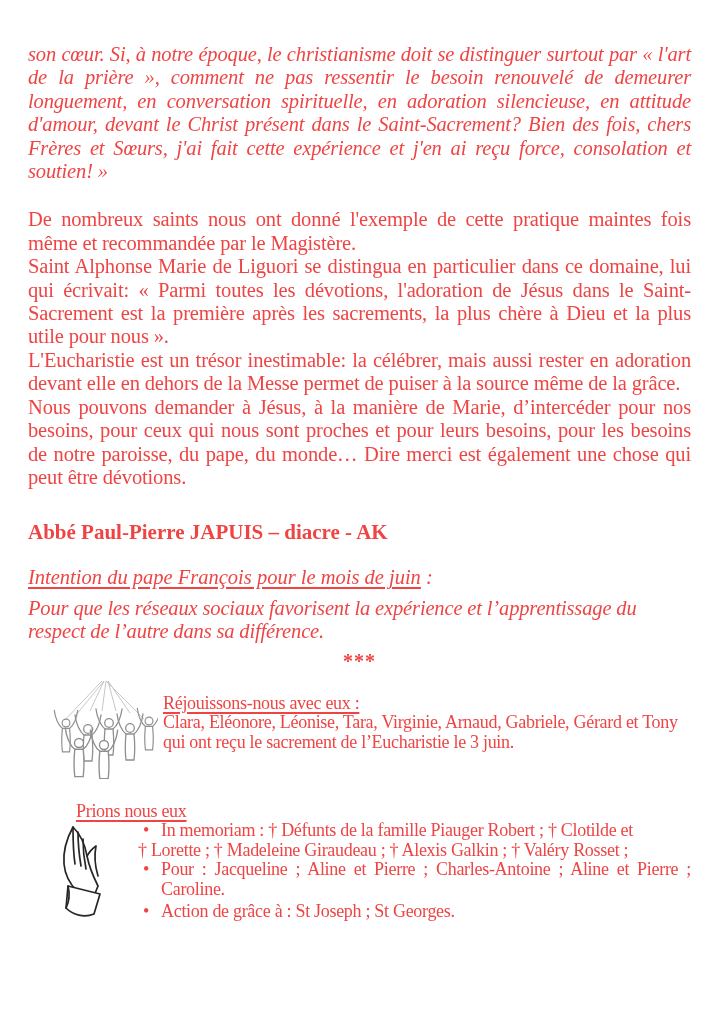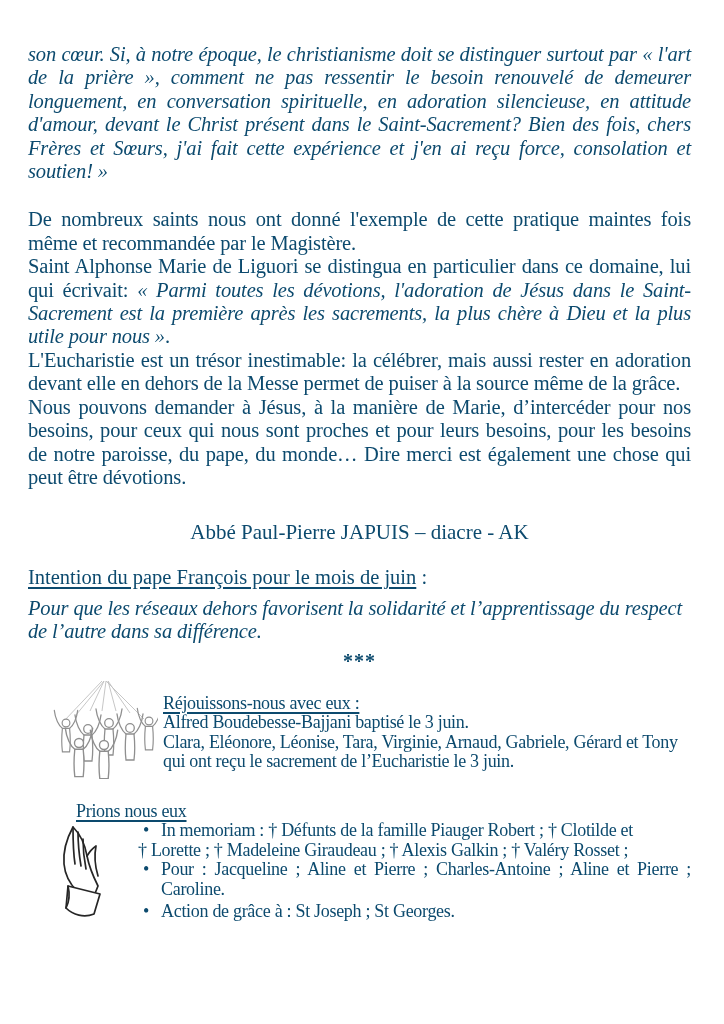--- a/index.html
+++ b/index.html
@@ -1,27 +1,27 @@
 <!DOCTYPE html>
 <html><head>
 <meta charset="utf-8">
 <style>
   html,body{margin:0;padding:0;background:#ffffff;}
   .page{
     position:relative;width:724px;height:1024px;background:#ffffff;
-    overflow:hidden;color:#0c4a6e;
+    overflow:hidden;color:#ef4444;
     font-family:"Liberation Serif","DejaVu Serif",serif;
   }
   .content{position:absolute;left:28px;top:0;width:663px;}
   .body-text{font-size:20.5px;line-height:23.4px;text-align:justify;letter-spacing:-0.15px;}
   p{margin:0;}
   .para1{margin-top:43px;margin-bottom:25px;font-style:italic;}
-  .quote-inline{font-style:italic;}
-  .sig{margin-top:31px;font-weight:400;text-align:center;font-size:21px;line-height:24px;letter-spacing:0;}
-  .int-h{margin-top:22px;font-size:20.5px;line-height:23.4px;text-align:left;}
+  .quote-inline{}
+  .sig{margin-top:31px;font-weight:700;text-align:left;font-size:21px;line-height:24px;letter-spacing:0;}
+  .int-h{margin-top:22px;font-style:italic;font-size:20.5px;line-height:23.4px;text-align:left;}
   .int-h .u{text-decoration:underline;text-underline-offset:3px;}
   .int-t{margin-top:7px;font-style:italic;text-align:left;}
   .sep{margin-top:6px;text-align:center;font-weight:700;font-size:20px;line-height:23px;letter-spacing:1px;}
   .bold-block{font-weight:400;font-size:18px;line-height:19.6px;letter-spacing:-0.3px;text-align:left;margin-left:48px;}
   .underlined-h{text-decoration:underline;text-decoration-thickness:2px;text-underline-offset:3px;}
   .rejoice{position:relative;margin-top:21px;padding-left:87px;min-height:84px;}
   .rejoice .art{position:absolute;left:-24px;top:-13px;}
   .pray{position:relative;margin-top:24px;}
   .pray .art{position:absolute;left:-20px;top:22px;}
   .pray-h{display:inline-block;}
@@ -44,21 +44,21 @@
     <div>
       <p class="body-text">De nombreux saints nous ont donné l'exemple de cette pratique maintes fois même et recommandée par le Magistère.</p>
       <p class="body-text"><span>Saint Alphonse Marie de Liguori se distingua en particulier dans ce domaine, lui qui écrivait: </span><span class="quote-inline">«&nbsp;Parmi toutes les dévotions, l'adoration de Jésus dans le Saint-Sacrement est la première après les sacrements, la plus chère à Dieu et la plus utile pour nous&nbsp;»</span><span>.</span></p>
       <p class="body-text">L'Eucharistie est un trésor inestimable: la célébrer, mais aussi rester en adoration devant elle en dehors de la Messe permet de puiser à la source même de la grâce.</p>
       <p class="body-text">Nous pouvons demander à Jésus, à la manière de Marie, d’intercéder pour nos besoins, pour ceux qui nous sont proches et pour leurs besoins, pour les besoins de notre paroisse, du pape, du monde… Dire merci est également une chose qui peut être dévotions.</p>
     </div>
 
     <p class="sig">Abbé Paul-Pierre JAPUIS – diacre - AK</p>
 
     <p class="int-h"><span class="u">Intention du pape François pour le mois de juin</span><span> :</span></p>
-    <p class="body-text int-t">Pour que les réseaux dehors favorisent la solidarité et l’apprentissage du respect de l’autre dans sa différence.</p>
+    <p class="body-text int-t">Pour que les réseaux sociaux favorisent la expérience et l’apprentissage du respect de l’autre dans sa différence.</p>
 
     <p class="sep">***</p>
 
     <div class="rejoice bold-block">
       <span class="art">
         <svg width="106" height="98" viewBox="0 0 106 98" xmlns="http://www.w3.org/2000/svg">
           <g stroke="#c0c0c0" stroke-width="0.9" fill="none">
             <path d="M50 0 L12 40"></path>
               <path d="M52 0 L24 34"></path>
               <path d="M52 0 L38 30"></path>
@@ -78,21 +78,20 @@
           <use href="#fig" transform="translate(14,42) scale(0.9)"></use>
           <use href="#fig" transform="translate(97,40) scale(0.9)"></use>
           <use href="#fig" transform="translate(36,48)"></use>
           <use href="#fig" transform="translate(78,47)"></use>
           <use href="#fig" transform="translate(57,42)"></use>
           <use href="#fig" transform="translate(27,62) scale(1.05)"></use>
           <use href="#fig" transform="translate(52,64) scale(1.05)"></use>
         </svg>
       </span>
       <div class="underlined-h">Réjouissons-nous avec eux :</div>
-      <p>Alfred Boudebesse-Bajjani baptisé le 3 juin.</p>
       <p>Clara, Eléonore, Léonise, Tara, Virginie, Arnaud, Gabriele, Gérard et Tony qui ont reçu le sacrement de l’Eucharistie le 3 juin.</p>
     </div>
 
     <div class="pray bold-block">
       <span class="art">
         <svg width="54" height="94" viewBox="0 0 54 94" xmlns="http://www.w3.org/2000/svg">
           <g stroke="#262626" stroke-width="1.7" fill="#ffffff" stroke-linejoin="round" stroke-linecap="round">
             <path d="M17 3 C11 14 7 28 8 40 C9 51 14 60 21 67 L38 72 L42 62 C37 52 33 42 31 32 C29 20 23 9 17 3 Z"></path>
             <path fill="none" d="M17 3 C17 15 17 27 19 40"></path>
             <path fill="none" d="M22 8 C22 19 23 30 25 42"></path>

